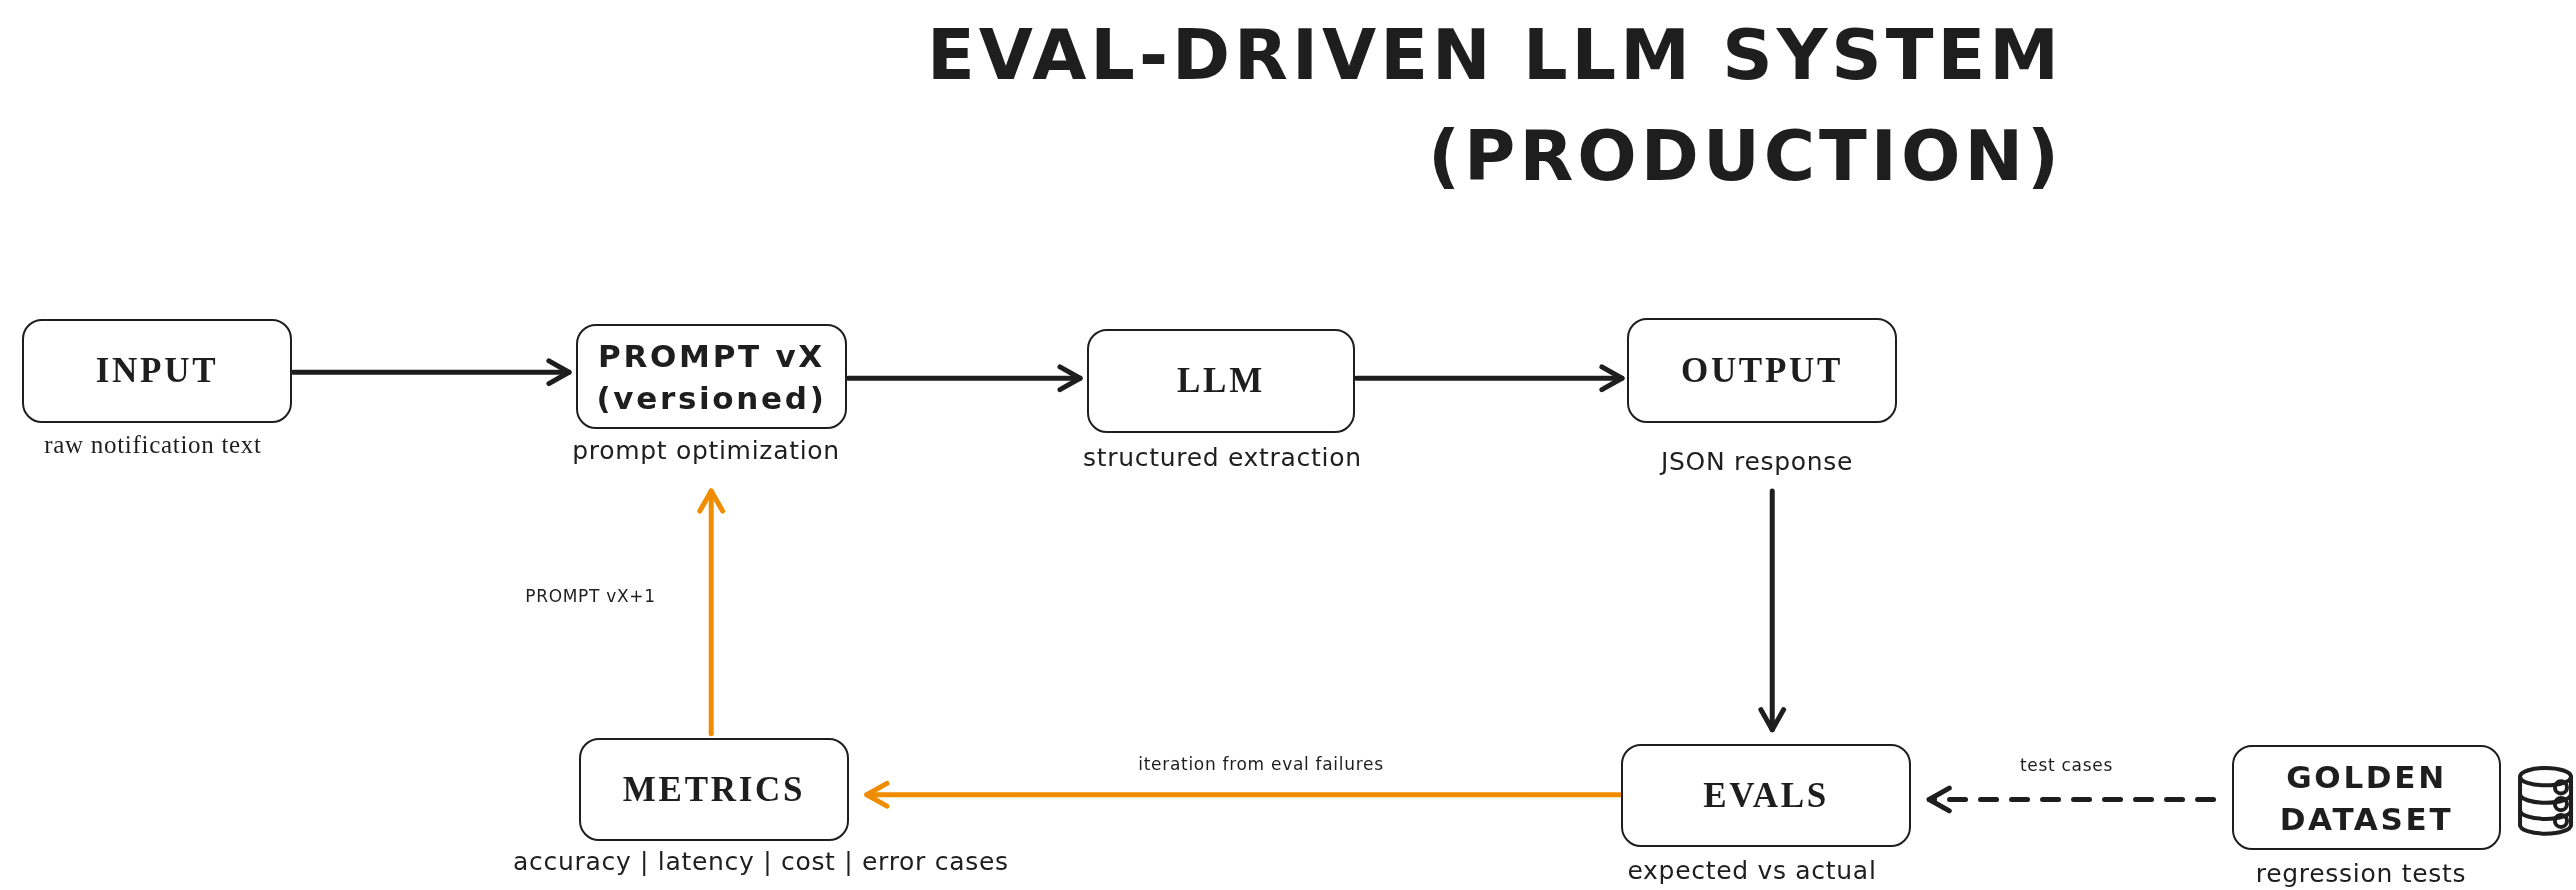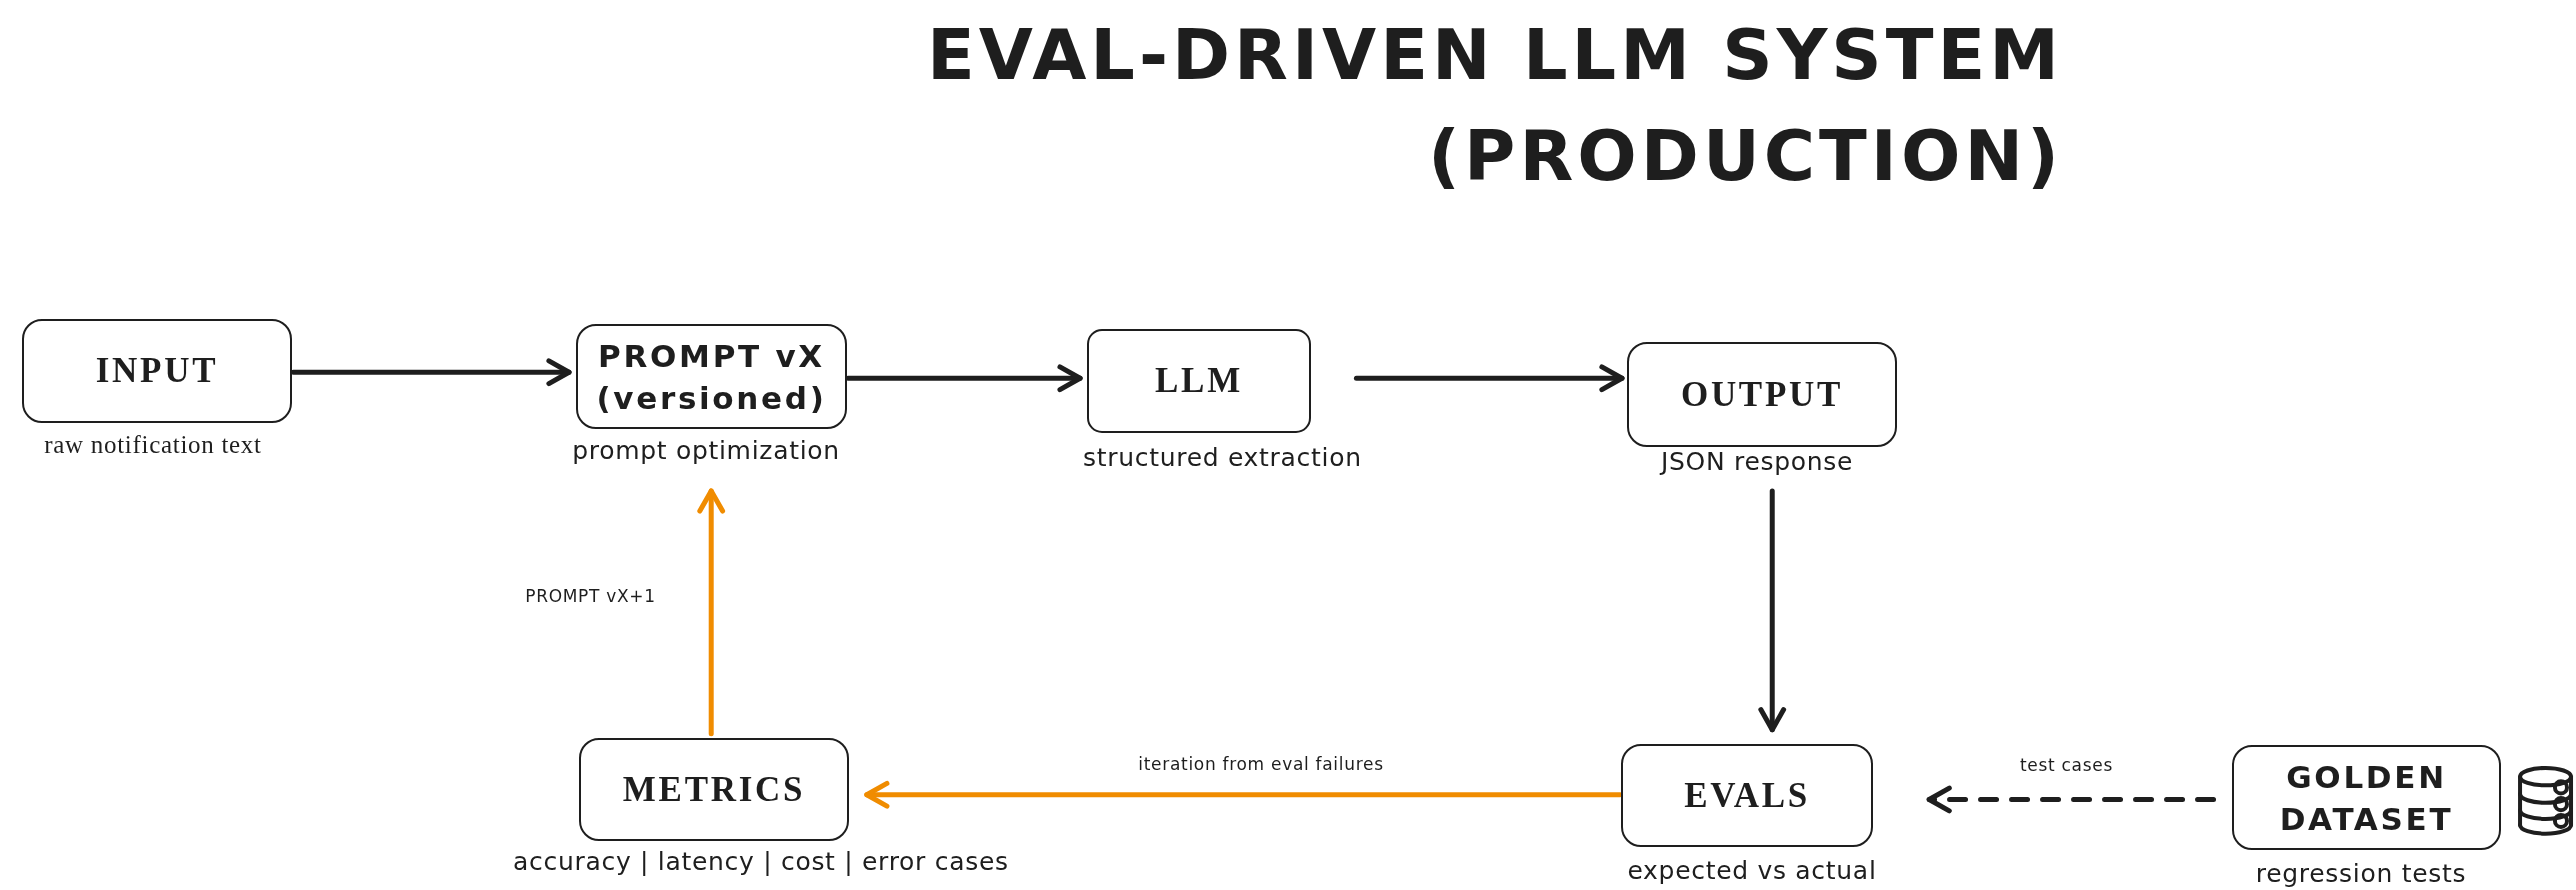--- a/index.html
+++ b/index.html
@@ -101,36 +101,36 @@
     <span class="lbl">INPUT</span>
   </div>
   <div class="sub" style="left:19px;top:431px;width:268px;font-family:Liberation Serif, serif;">raw notification text</div>
 
   <div class="node" style="left:576px;top:324px;width:271px;height:105px;">
     <span class="lbl2">PROMPT vX</span>
     <span class="lbl2">(versioned)</span>
   </div>
   <div class="sub" style="left:572px;top:436px;width:268px;">prompt optimization</div>
 
-  <div class="node" style="left:1087px;top:329px;width:224px;height:104px;border-radius:15px;">
+  <div class="node" style="left:1087px;top:329px;width:268px;height:104px;">
     <span class="lbl">LLM</span>
   </div>
   <div class="sub" style="left:1083px;top:443px;width:268px;">structured extraction</div>
 
-  <div class="node" style="left:1627px;top:342px;width:270px;height:105px;">
+  <div class="node" style="left:1627px;top:318px;width:270px;height:105px;">
     <span class="lbl">OUTPUT</span>
   </div>
   <div class="sub" style="left:1623px;top:447px;width:268px;">JSON response</div>
 
   <div class="node" style="left:579px;top:738px;width:270px;height:103px;">
     <span class="lbl">METRICS</span>
   </div>
   <div class="sub" style="left:513px;top:847px;width:402px;">accuracy | latency | cost | error cases</div>
 
-  <div class="node" style="left:1621px;top:744px;width:252px;height:103px;">
+  <div class="node" style="left:1621px;top:744px;width:290px;height:103px;">
     <span class="lbl">EVALS</span>
   </div>
   <div class="sub" style="left:1618px;top:856px;width:268px;">expected vs actual</div>
 
   <div class="node" style="left:2232px;top:745px;width:269px;height:105px;">
     <span class="lbl2">GOLDEN</span>
     <span class="lbl2">DATASET</span>
   </div>
   <div class="sub" style="left:2227px;top:859px;width:268px;">regression tests</div>
 

